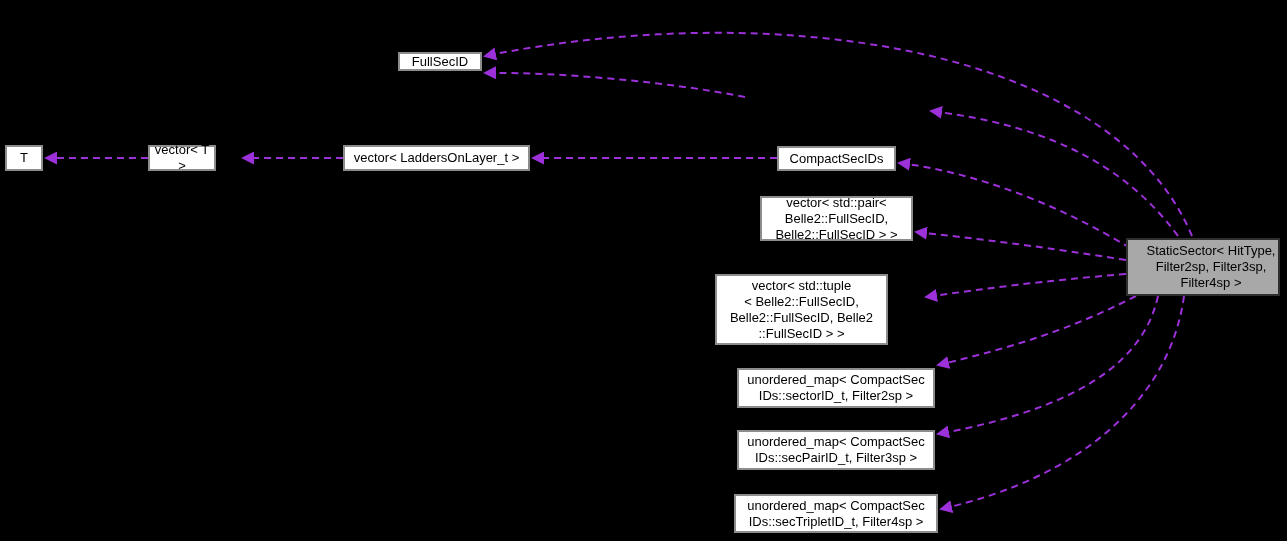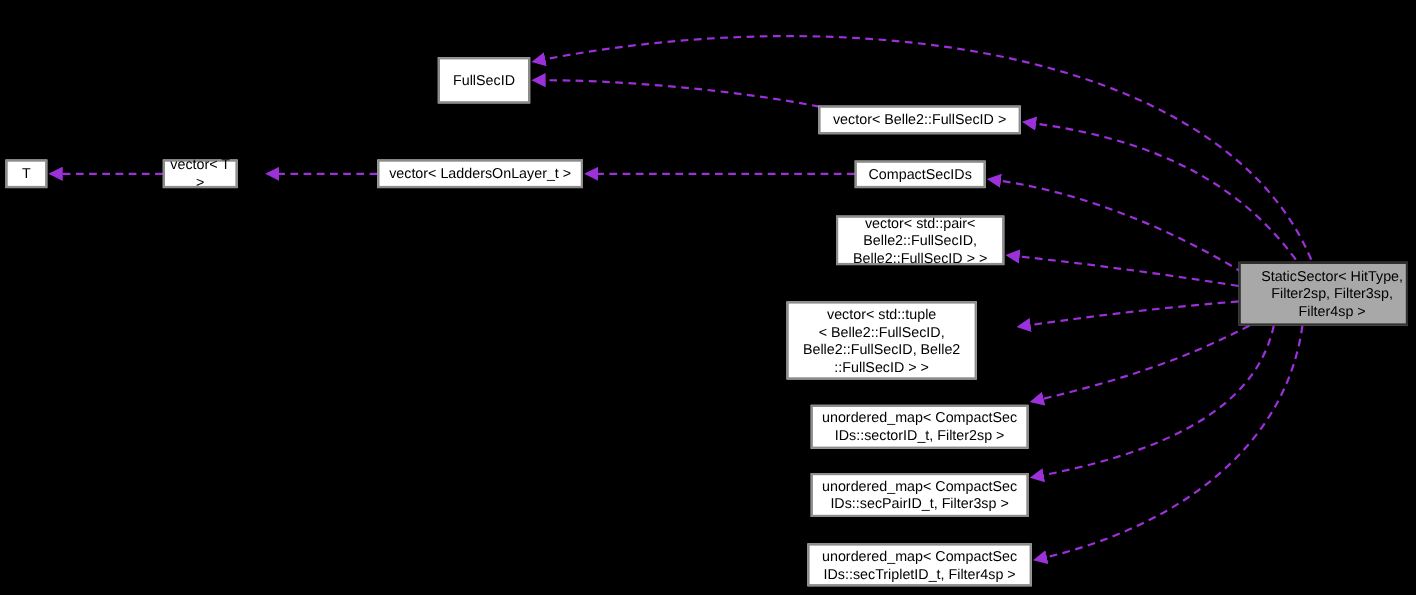--- a/index.html
+++ b/index.html
@@ -25,21 +25,21 @@
     text-align:center;
     white-space:pre-line;
     z-index:1;
     cursor:pointer;
   }
   .node.current{
     background:#a8a8a8;
     border:2px solid #2f2f2f;
     cursor:default;
   }
-  #n-fullsecid {left:398px;top:52px; width:84px; height:42px;}
+  #n-fullsecid {left:398px;top:52px; width:84px; height:19px;}
   #n-vecfull   {left:744px;top:96px; width:184px;height:26px;}
   #n-t         {left:5px;  top:145px;width:38px; height:26px;}
   #n-vectort   {left:148px;top:145px;width:68px; height:26px;}
   #n-ladders   {left:343px;top:145px;width:187px;height:26px;}
   #n-compact   {left:777px;top:146px;width:119px;height:25px;}
   #n-pair      {left:760px;top:196px;width:153px;height:45px;}
   #n-tuple     {left:715px;top:274px;width:173px;height:71px;}
   #n-um2       {left:737px;top:368px;width:198px;height:40px;}
   #n-um3       {left:737px;top:430px;width:198px;height:40px;}
   #n-um4       {left:734px;top:494px;width:204px;height:39px;}
@@ -71,21 +71,20 @@
     <path class="edge" marker-end="url(#arrow)" d="M148,158 L46,158"></path>
     <path class="edge" marker-end="url(#arrow)" d="M1126,260 C1050,248 990,240 916,232"></path>
     <path class="edge" marker-end="url(#arrow)" d="M1126,274 C1040,281 990,288 926,297"></path>
     <path class="edge" marker-end="url(#arrow)" d="M1136,296 C1070,330 1010,348 938,365"></path>
     <path class="edge" marker-end="url(#arrow)" d="M1158,296 C1140,380 1040,415 938,434"></path>
     <path class="edge" marker-end="url(#arrow)" d="M1184,296 C1170,400 1080,478 941,509"></path>
   </svg>
 
   <div class="node" id="n-fullsecid">FullSecID</div>
 
-  <div class="node" id="n-vecfull">vector&lt; Belle2::FullSecID &gt;</div>
 
   <div class="node" id="n-t">T</div>
 
   <div class="node" id="n-vectort">vector&lt; T &gt;</div>
 
   <div class="node" id="n-compact">CompactSecIDs</div>
 
   <div class="node" id="n-ladders">vector&lt; LaddersOnLayer_t &gt;</div>
 
   <div class="node" id="n-pair">vector&lt; std::pair&lt;

